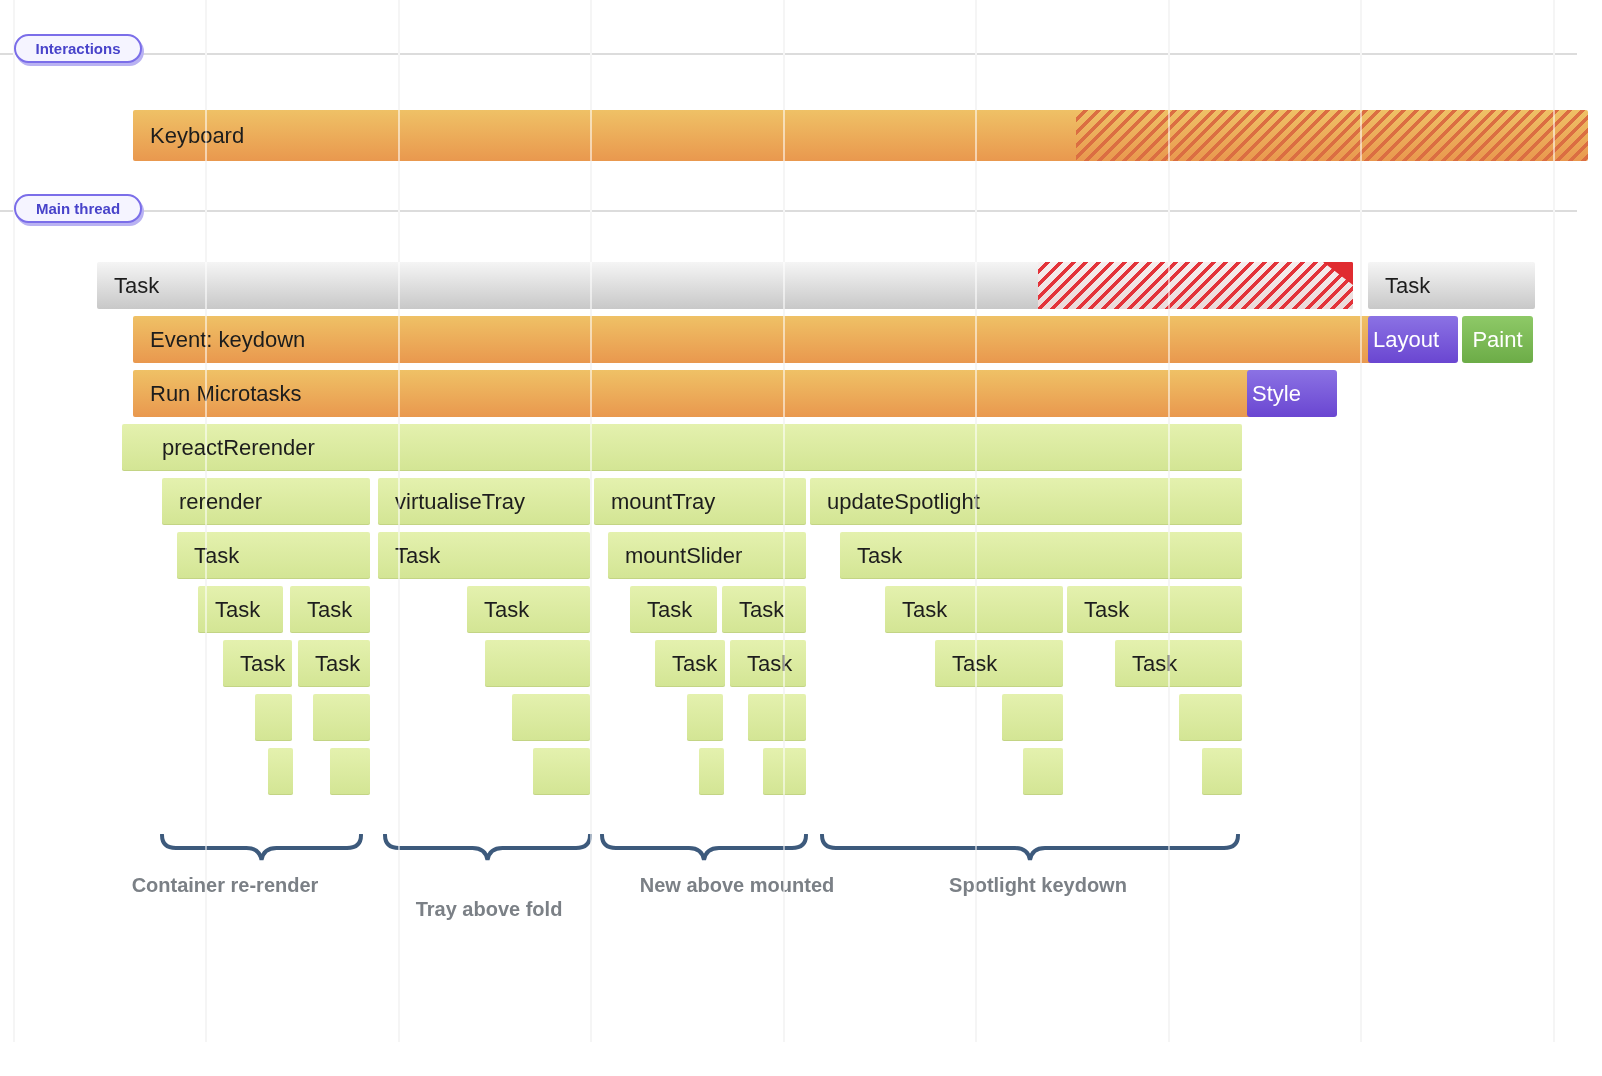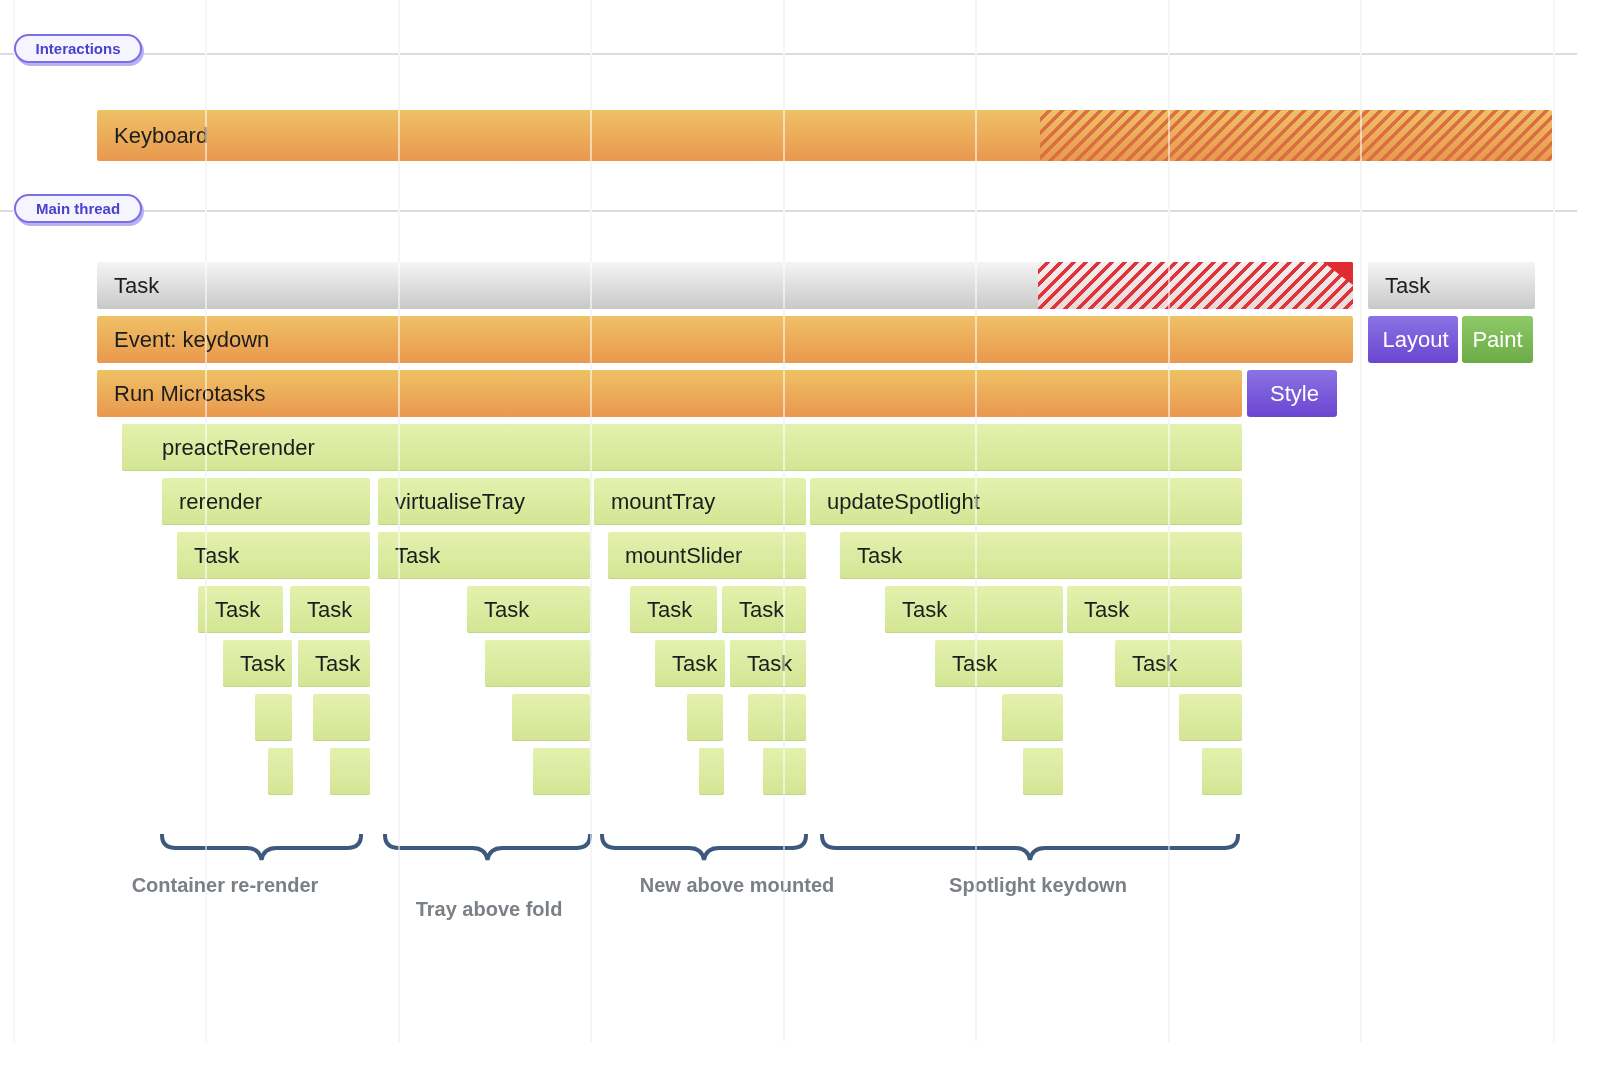--- a/index.html
+++ b/index.html
@@ -9,24 +9,24 @@
   }
   .vline { position:absolute; top:0; width:2px; height:1042px; background:#e9e9e9; z-index:0; }
   .vline-over { position:absolute; top:0; width:2px; height:1042px; background:rgba(255,255,255,0.55); z-index:2; }
   .hline { position:absolute; left:0; width:1577px; height:2px; background:#dcdcdc; z-index:0; }
   .bar {
     position:absolute; height:47px; box-sizing:border-box; z-index:1;
     display:flex; align-items:center; padding-left:17px; overflow:hidden;
     white-space:nowrap; font-size:22px; font-weight:500; color:#1d1d1d;
     border-radius:2px;
   }
-  .bar.orange { background:linear-gradient(#efc166,#e9984e); }
+  .bar.orange { background:linear-gradient(#efc166,#e9984e);margin-left:36px; }
   .bar.gray   { background:linear-gradient(#f5f5f5,#c8c8c8); }
   .bar.green  { background:linear-gradient(#e4f1ae,#d3e594); box-shadow:inset 0 -1px 0 rgba(120,140,60,0.18); }
-  .bar.purple { background:linear-gradient(#8b72e4,#6a46d1); color:#ffffff; justify-content:center; padding-left:5px; border-radius:3px; }
+  .bar.purple { background:linear-gradient(#8b72e4,#6a46d1); color:#ffffff; padding-left:5px; border-radius:3px; }
   .bar.paintgreen { background:linear-gradient(#8ec967,#6cac47); color:#ffffff; justify-content:center; padding-left:0; border-radius:3px; }
   .hatch { position:absolute; top:0; bottom:0; z-index:1; }
   .hatch.orangeStripes {
     background-image:repeating-linear-gradient(135deg, rgba(0,0,0,0) 0px, rgba(0,0,0,0) 5.5px, #db6e42 5.5px, #db6e42 9px);
   }
   .hatch.redStripes {
     background-image:repeating-linear-gradient(135deg, rgba(0,0,0,0) 0px, rgba(0,0,0,0) 5.5px, #e3333a 5.5px, #e3333a 9px),
                      linear-gradient(#f6efef,#ead9d9);
   }
   .corner-triangle {

